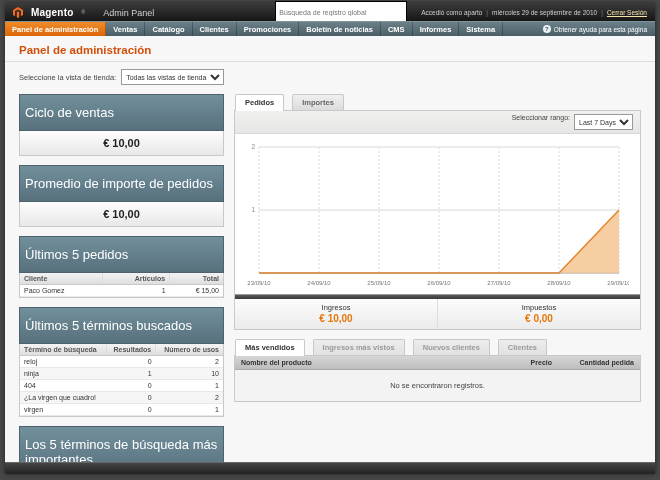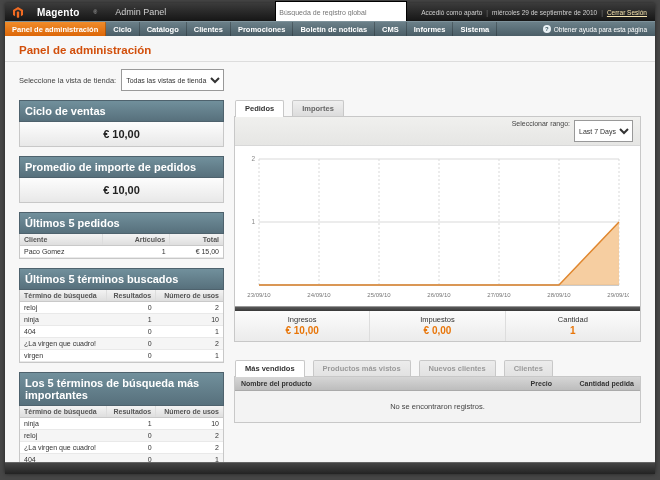--- a/index.html
+++ b/index.html
@@ -2,53 +2,53 @@
 <html><head>
 <meta charset="utf-8">
 <style>
   * { margin:0; padding:0; box-sizing:border-box; }
   html,body { width:660px; height:480px; overflow:hidden; }
   body { background:#474747; font-family:"Liberation Sans","DejaVu Sans",sans-serif; position:relative; }
   .page { position:absolute; left:5px; top:3px; width:650px; height:471px; background:#f5f5f5; display:flex; flex-direction:column; box-shadow:0 0 4px rgba(0,0,0,.5); }
 
   
   .topbar { height:18px; background:linear-gradient(#3b3b3b,#161616); display:flex; align-items:center; padding:0 8px; flex:none; }
-  .logo { display:flex; align-items:center; gap:14px; cursor:pointer; }
+  .logo { display:flex; align-items:flex-end; gap:8px; cursor:pointer; }
   .logo svg { display:block; }
   .logo-name { color:#fff; font-weight:bold; font-size:10px; letter-spacing:.2px; }
   .logo-reg { color:#bbb; font-size:5px; align-self:flex-start; margin-top:2px; }
-  .logo-suffix { color:#cfcfcf; font-size:9px; margin-left:4px; }
+  .logo-suffix { color:#cfcfcf; font-size:9px; margin-left:10px; }
   .top-spacer { flex:1; }
   .global-search { width:132px; height:23px; font-size:7px; border:1px solid #000; background:#fff; color:#333; padding:0 3px; font-family:inherit; }
   .session { display:flex; align-items:center; gap:4px; margin-left:14px; font-size:6.5px; color:#cfcfcf; white-space:nowrap; }
   .session .sep { color:#777; }
   .logout { color:#f6e3ad; text-decoration:underline; cursor:pointer; }
 
   
   .navbar { height:15px; background:linear-gradient(#6b8089,#4b5e67); border-top:1px solid #7e929b; display:flex; align-items:stretch; flex:none; }
   .nav-item { font-size:7.5px; font-weight:bold; color:#fff; padding:0 7px; display:flex; align-items:center; border-right:1px solid rgba(0,0,0,.25); cursor:pointer; white-space:nowrap; }
   .nav-item.active { background:linear-gradient(#f08c2b,#dd6708); }
   .nav-spacer { flex:1; border:none; }
   .nav-help { display:flex; align-items:center; gap:3px; padding:0 8px; color:#fff; font-size:6.5px; cursor:pointer; }
   .help-icon { width:8px; height:8px; border-radius:50%; background:#e9f1f5; color:#3a5560; font-size:6px; font-weight:bold; display:flex; align-items:center; justify-content:center; }
 
   
   .content { flex:1; background:#f7f7f7; padding:6px 14px 0; overflow:hidden; }
   .page-title { color:#d24f0b; font-size:11.5px; font-weight:bold; padding:2px 0 5px; }
   .title-rule { border-bottom:1px solid #ddd; margin:0 -14px 7px; }
   .store-view-row { display:flex; align-items:center; gap:5px; font-size:7.5px; color:#444; margin-bottom:9px; }
-  select { font-size:7px; height:22px; border:1px solid #999; background:#fff; color:#333; font-family:inherit; }
+  select { font-size:7px; height:16px; border:1px solid #999; background:#fff; color:#333; font-family:inherit; }
 
   .columns { display:flex; gap:10px; align-items:flex-start; }
   .left-col { width:205px; flex:none; }
   .right-col { flex:1; min-width:0; }
 
   
   .box { margin-bottom:9px; }
-  .box-head { background:linear-gradient(#71909c,#57707c); border:1px solid #4e626d; color:#fff; font-size:11px; font-weight:bold; padding:4px 5px; }
+  .box-head { background:linear-gradient(#71909c,#57707c); border:1px solid #4e626d; color:#fff; font-size:13px; font-weight:normal; padding:10px 5px; }
   .box-value { border:1px solid #c8c8c8; border-top:none; background:linear-gradient(#fdfdfd,#e8e8e8); text-align:center; font-size:11px; font-weight:bold; color:#222; padding:6px 0; }
   .box-table-wrap { border:1px solid #c8c8c8; border-top:none; background:#fff; }
   table.mini { width:100%; border-collapse:collapse; font-size:7px; }
   table.mini th { background:linear-gradient(#f3f3f3,#dedede); color:#555; font-weight:bold; text-align:left; padding:2px 4px; border-bottom:1px solid #c9c9c9; border-right:1px solid #ddd; white-space:nowrap; }
   table.mini th:last-child { border-right:none; }
   table.mini td { padding:2px 4px; color:#333; border-bottom:1px solid #e9e9e9; }
   table.mini tr:nth-child(even) td { background:#f5f5f5; }
   table.mini .num { text-align:right; }
 
   
@@ -59,21 +59,21 @@
   .panel { border:1px solid #c8c8c8; background:#fff; position:relative; z-index:1; }
   .range-row { background:linear-gradient(#f0f0ee,#e6e6e4); border-bottom:1px solid #d8d8d8; padding:3px 7px; text-align:right; font-size:7px; color:#444; display:flex; justify-content:flex-end; align-items:flex-start; gap:4px; }
   .chart { padding:5px 6px 1px; }
   .totals-strip { height:5px; background:linear-gradient(#5a5a5a,#383838); border-top:1px solid #999; }
   .totals { display:flex; background:linear-gradient(#fcfcfc,#ebebeb); }
   .total { flex:1; text-align:center; padding:4px 0 5px; border-right:1px solid #ddd; }
   .total:last-child { border-right:none; }
   .t-label { font-size:7.5px; font-weight:normal; color:#333; }
   .t-value { font-size:10px; font-weight:bold; color:#e8760a; margin-top:1px; }
 
-  .bottom-block { margin-top:18px; }
+  .bottom-block { margin-top:9px; }
   table.grid { width:100%; border-collapse:collapse; font-size:7px; }
   table.grid th { background:linear-gradient(#d6d6d6,#bdbdbd); color:#333; font-weight:bold; text-align:left; padding:3px 6px; border-bottom:1px solid #aaa; white-space:nowrap; }
   table.grid th.num { text-align:right; }
   table.grid td.empty { text-align:center; font-size:7.5px; color:#444; padding:11px 0; background:#f3f3f3; }
 
   
   .footer { height:12px; background:linear-gradient(#454545,#232323); flex:none; border-top:1px solid #666; }
 </style>
 </head>
 <body>
@@ -98,21 +98,21 @@
       <span>Accedió como aparto</span>
       <span class="sep">|</span>
       <span>miércoles 29 de septiembre de 2010</span>
       <span class="sep">|</span>
       <span class="logout">Cerrar Sesión</span>
     </div>
   </header>
 
   <nav class="navbar">
     <div class="nav-item active">Panel de administración</div>
-    <div class="nav-item">Ciclo</div>
+    <div class="nav-item">Ventas</div>
     <div class="nav-item">Catálogo</div>
     <div class="nav-item">Clientes</div>
     <div class="nav-item">Promociones</div>
     <div class="nav-item">Boletín de noticias</div>
     <div class="nav-item">CMS</div>
     <div class="nav-item">Informes</div>
     <div class="nav-item">Sistema</div>
     <div class="nav-item nav-spacer"></div>
     <div class="nav-help">
       <span class="help-icon">?</span>
@@ -296,31 +296,27 @@
           <div class="totals-strip"></div>
           <div class="totals">
             <div class="total">
               <div class="t-label">Ingresos</div>
               <div class="t-value">€ 10,00</div>
             </div>
             <div class="total">
               <div class="t-label">Impuestos</div>
               <div class="t-value">€ 0,00</div>
             </div>
-            <div class="total">
-              <div class="t-label">Cantidad</div>
-              <div class="t-value">1</div>
-            </div>
           </div>
         </div>
 
         <div class="bottom-block">
           <div class="tabs">
             <div class="tab active">Más vendidos</div>
-            <div class="tab dim">Productos más vistos</div>
+            <div class="tab dim">Ingresos más vistos</div>
             <div class="tab dim">Nuevos clientes</div>
             <div class="tab dim">Clientes</div>
           </div>
           <div class="panel">
             <table class="grid">
               <thead>
                 <tr>
                   <th>Nombre del producto</th>
                   <th class="num" style="width:70px;">Precio</th>
                   <th class="num" style="width:82px;">Cantidad pedida</th>

